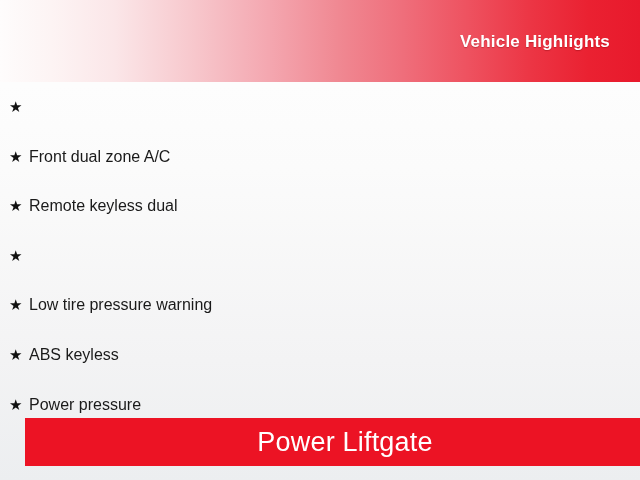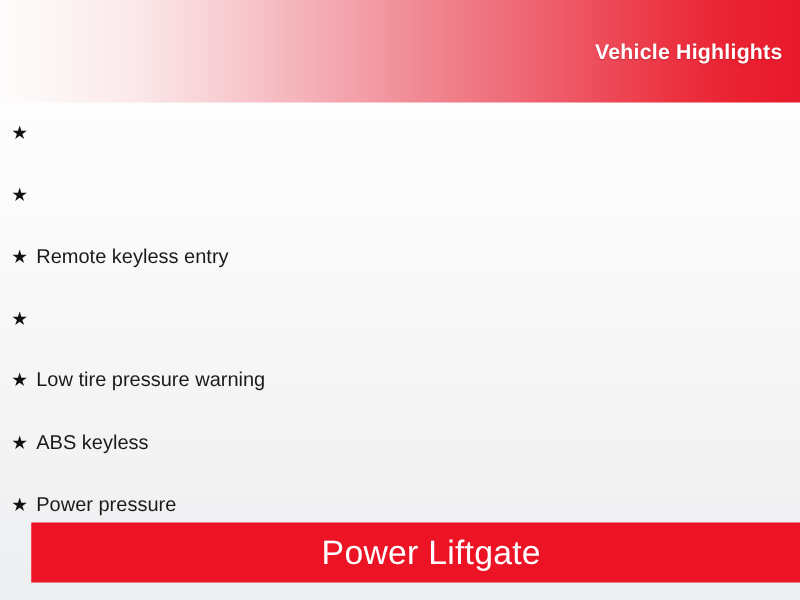--- a/index.html
+++ b/index.html
@@ -28,21 +28,21 @@
   
   #header-banner {
     position: relative;
     flex: 0 0 auto;
     height: 82px;
     width: 100%;
     box-sizing: border-box;
     display: flex;
     align-items: center;
     justify-content: flex-end;
-    padding-right: 14px;
+    padding-right: 30px;
     background: linear-gradient(to right,
         #fefcfc 0%,
         #fdf4f4 8%,
         #fbe6e8 18%,
         #f7c8cd 30%,
         #f4a7b0 42%,
         #f08892 53%,
         #ef6e7b 63%,
         #ee5260 73%,
         #ec3544 83%,
@@ -129,24 +129,25 @@
   <div id="header-banner">
     <span id="header-title">Vehicle Highlights</span>
   </div>
 
   <ul id="highlights-list">
       <li class="highlight-item" style="top: 14px;">
         <span class="bullet-star">★</span>
       </li>
       <li class="highlight-item" style="top: 63.6px;">
         <span class="bullet-star">★</span>
+        <span class="highlight-label">Front dual zone A/C</span>
       </li>
       <li class="highlight-item" style="top: 113.2px;">
         <span class="bullet-star">★</span>
-        <span class="highlight-label">Remote keyless entry</span>
+        <span class="highlight-label">Remote keyless dual</span>
       </li>
       <li class="highlight-item" style="top: 162.8px;">
         <span class="bullet-star">★</span>
       </li>
       <li class="highlight-item" style="top: 212.4px;">
         <span class="bullet-star">★</span>
         <span class="highlight-label">Low tire pressure warning</span>
       </li>
       <li class="highlight-item" style="top: 262px;">
         <span class="bullet-star">★</span>

